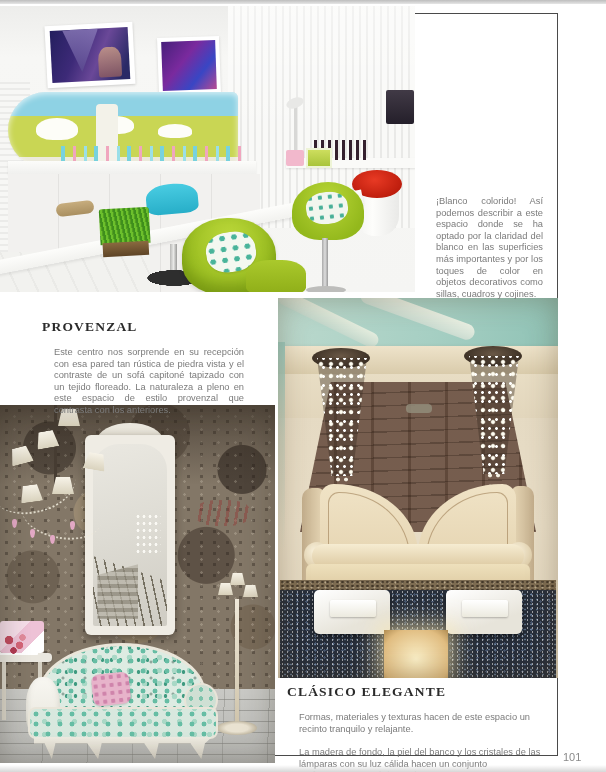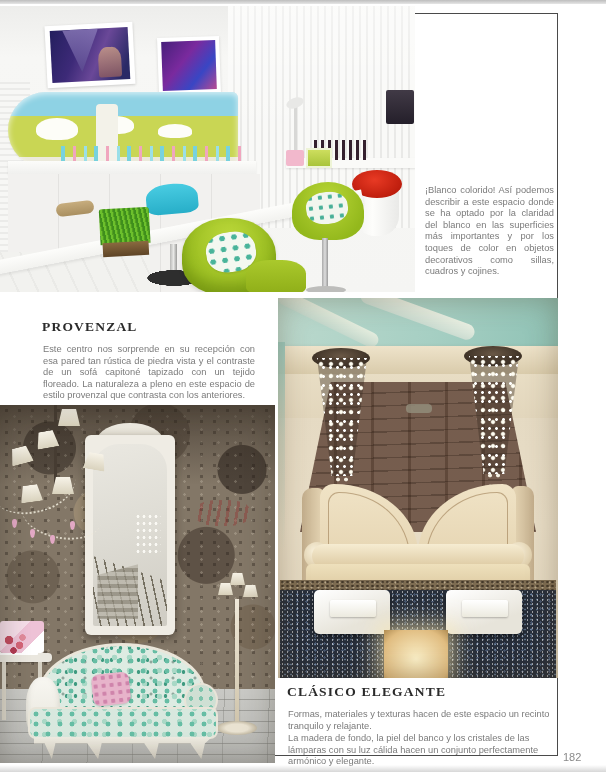--- a/index.html
+++ b/index.html
@@ -14,21 +14,21 @@
 
   
   .frame{position:absolute;left:0;top:13px;width:558px;height:743px;box-sizing:border-box;
          border-top:1px solid #4a4a4a;border-right:1px solid #4a4a4a;border-bottom:1px solid #4a4a4a;
          z-index:1;}
 
   
   .article{position:absolute;z-index:3;}
   .article h2{font-family:"Liberation Serif",serif;font-size:13.5px;font-weight:600;
               letter-spacing:1.2px;color:#2b2b2b;margin:0 0 9px 0;}
-  .article p{font-size:9.3px;line-height:11.6px;color:#7b7b7b;margin:1px;text-align:justify;}
+  .article p{font-size:9.3px;line-height:11.6px;color:#7b7b7b;margin:12px;text-align:justify;}
   .art-puro{left:424px;top:184px;width:131px;}
   .art-prov{left:42px;top:319px;width:214px;}
   .art-clas{left:287px;top:684px;width:270px;}
   .art-clas p{text-align:left;}
   .pagenum{position:absolute;left:563px;top:751px;font-size:11px;color:#8a8a8a;z-index:3;}
 
   
   .photo{position:absolute;z-index:2;overflow:hidden;}
   .photo *{position:absolute;}
 
@@ -460,16 +460,16 @@
     <h2>CLÁSICO ELEGANTE</h2>
     <p>Formas, materiales y texturas hacen de este espacio un recinto tranquilo y relajante.</p>
     <p>La madera de fondo, la piel del banco y los cristales de las lámparas con su luz cálida hacen un conjunto perfectamente armónico y elegante.</p>
   </section>
 
   <section class="article art-prov">
     <h2>PROVENZAL</h2>
     <p>Este centro nos sorprende en su recepción con esa pared tan rústica de piedra vista y el contraste de un sofá capitoné tapizado con un tejido floreado. La naturaleza a pleno en este espacio de estilo provenzal que contrasta con los anteriores.</p>
   </section>
 
-  <div class="pagenum">182</div>
+  <div class="pagenum">101</div>
 
   <div class="edge-bottom"></div>
 </div>
 
 </body></html>

